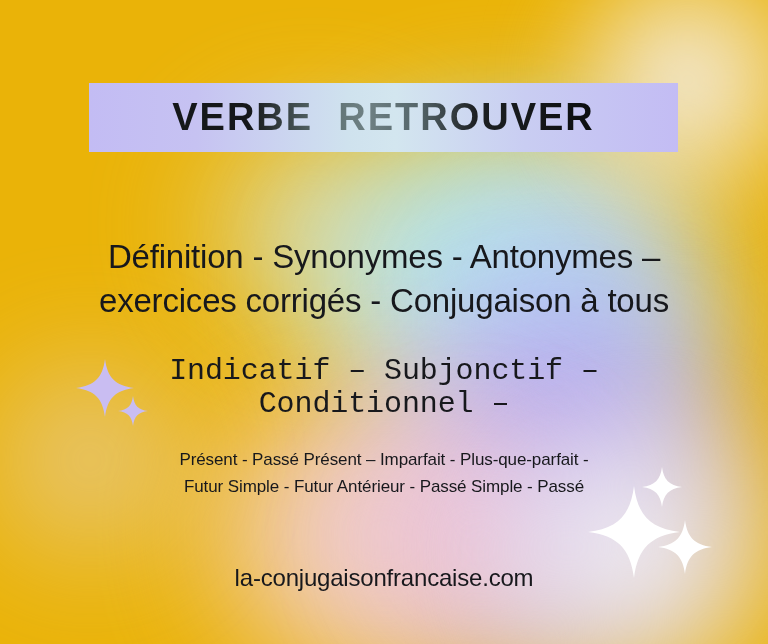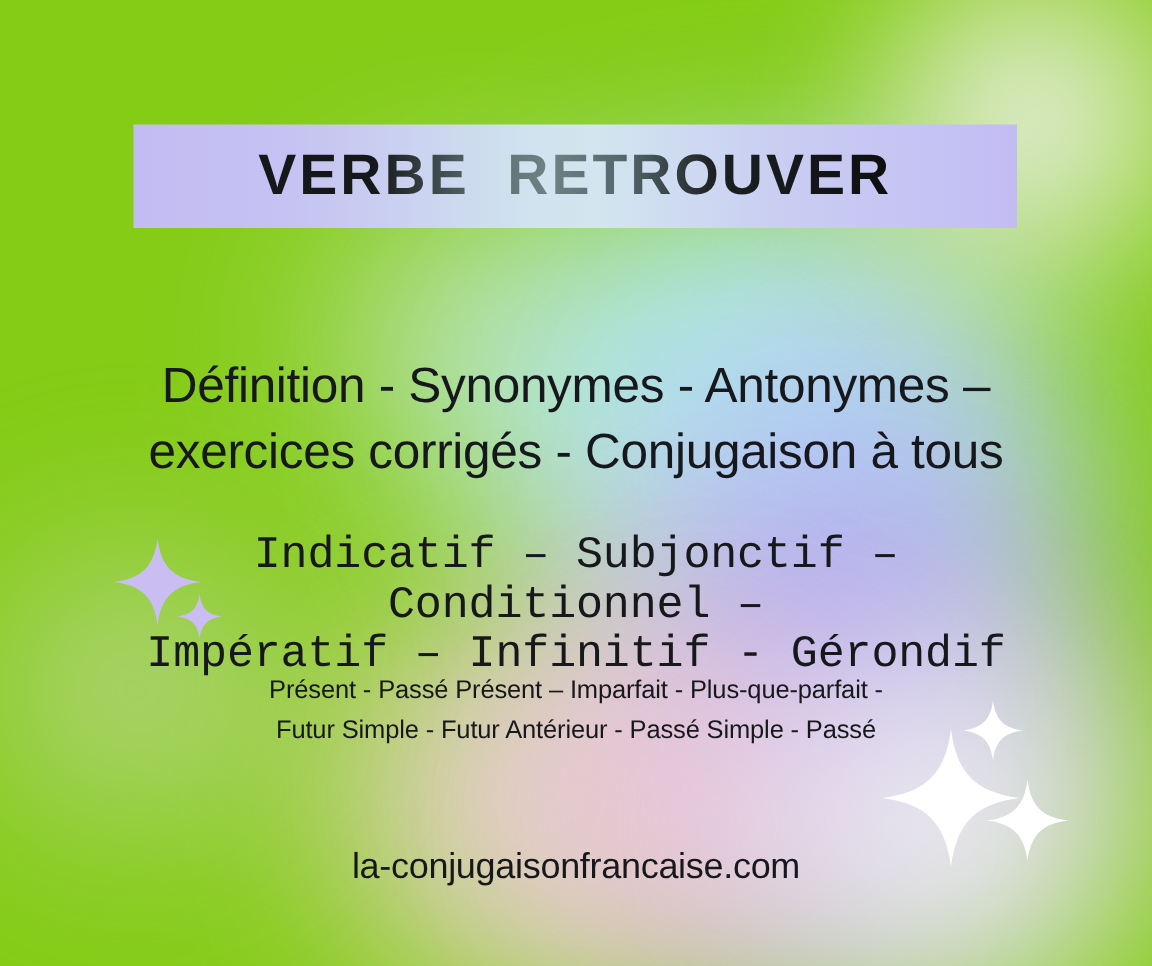--- a/index.html
+++ b/index.html
@@ -12,21 +12,21 @@
     overflow: hidden;
     font-family: "Liberation Sans", sans-serif;
     background: #f2f0f4;
   }
 
   #poster {
     position: relative;
     width: 768px;
     height: 644px;
     overflow: hidden;
-    background: #84cc16;
+    background: #eab308;
   }
 
   
   .bg-layer {
     position: absolute;
     inset: 0;
     pointer-events: none;
   }
   .blob {
     position: absolute;
@@ -251,21 +251,20 @@
 
   <div class="content">
 
     <div class="headline">
       <div>Définition - Synonymes - Antonymes –</div>
       <div>exercices corrigés - Conjugaison à tous</div>
     </div>
 
     <div class="modes">
       <div>Indicatif – Subjonctif – Conditionnel –</div>
-      <div>Impératif – Infinitif - Gérondif</div>
     </div>
 
     <div class="tenses">
       <div>Présent - Passé Présent – Imparfait - Plus-que-parfait -</div>
       <div>Futur Simple - Futur Antérieur - Passé Simple - Passé</div>
     </div>
 
     <div class="site-url">la-conjugaisonfrancaise.com</div>
 
   </div>

